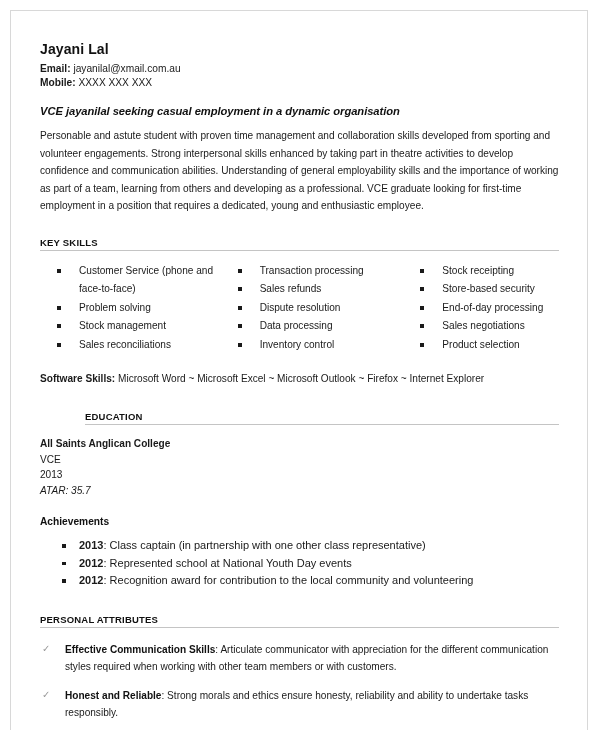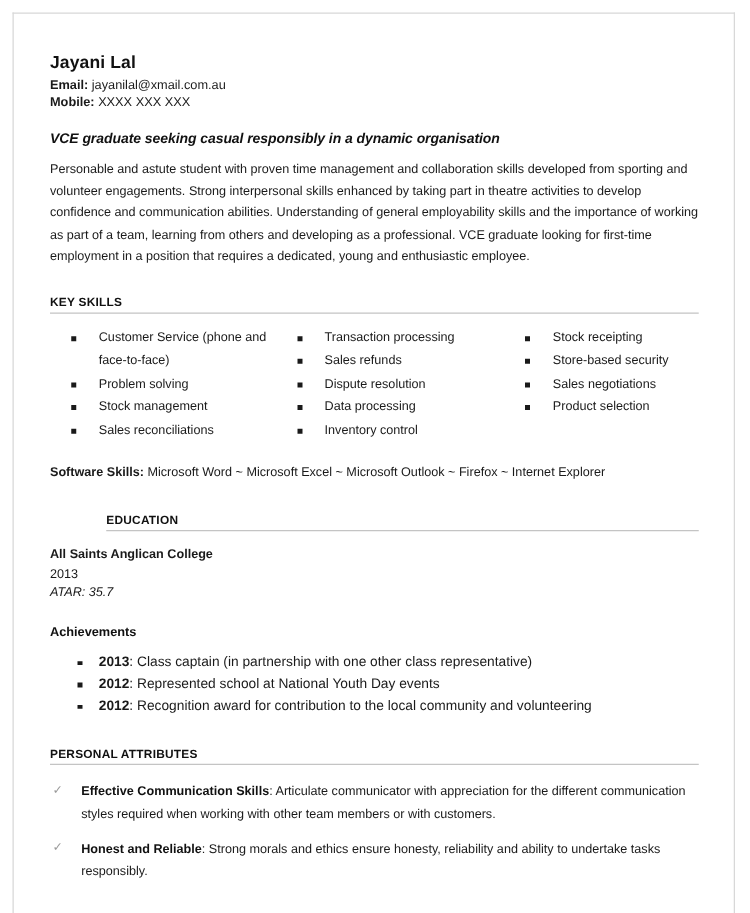--- a/index.html
+++ b/index.html
@@ -186,21 +186,21 @@
       <div class="contact-line">
         <span class="contact-label">Email:</span>
         <span class="contact-value">jayanilal@xmail.com.au</span>
       </div>
       <div class="contact-line">
         <span class="contact-label">Mobile:</span>
         <span class="contact-value">XXXX XXX XXX</span>
       </div>
     </div>
 
-    <div class="headline">VCE graduate seeking casual responsibly in a dynamic organisation</div>
+    <div class="headline">VCE jayanilal seeking casual employment in a dynamic organisation</div>
 
     <p class="summary">Personable and astute student with proven time management and collaboration skills developed from sporting and volunteer engagements. Strong interpersonal skills enhanced by taking part in theatre activities to develop confidence and communication abilities. Understanding of general employability skills and the importance of working as part of a team, learning from others and developing as a professional. VCE graduate looking for first-time employment in a position that requires a dedicated, young and enthusiastic employee.</p>
 
     <div class="section-head sec-keyskills">KEY SKILLS</div>
 
     <div class="skills-cols">
       <div class="skills-col c1">
         <div class="skill-item">
           <span class="sq-bullet"></span>
           <span>Customer Service (phone and face-to-face)</span>
@@ -243,20 +243,24 @@
       </div>
 
       <div class="skills-col c3">
         <div class="skill-item">
           <span class="sq-bullet"></span>
           <span>Stock receipting</span>
         </div>
         <div class="skill-item">
           <span class="sq-bullet"></span>
           <span>Store-based security</span>
+        </div>
+        <div class="skill-item">
+          <span class="sq-bullet"></span>
+          <span>End-of-day processing</span>
         </div>
         <div class="skill-item">
           <span class="sq-bullet"></span>
           <span>Sales negotiations</span>
         </div>
         <div class="skill-item">
           <span class="sq-bullet"></span>
           <span>Product selection</span>
         </div>
       </div>
@@ -264,20 +268,21 @@
 
     <div class="software">
       <b>Software Skills:</b>
       <span>Microsoft Word ~ Microsoft Excel ~ Microsoft Outlook ~ Firefox ~ Internet Explorer</span>
     </div>
 
     <div class="section-head sec-education">EDUCATION</div>
 
     <div class="edu-block">
       <div class="edu-line edu-school">All Saints Anglican College</div>
+      <div class="edu-line">VCE</div>
       <div class="edu-line">2013</div>
       <div class="edu-line edu-atar">ATAR: 35.7</div>
     </div>
 
     <div class="ach-head">Achievements</div>
 
     <div class="ach-list">
       <div class="ach-item">
         <span class="sq-bullet"></span>
         <b>2013</b><span>: Class captain (in partnership with one other class representative)</span>

